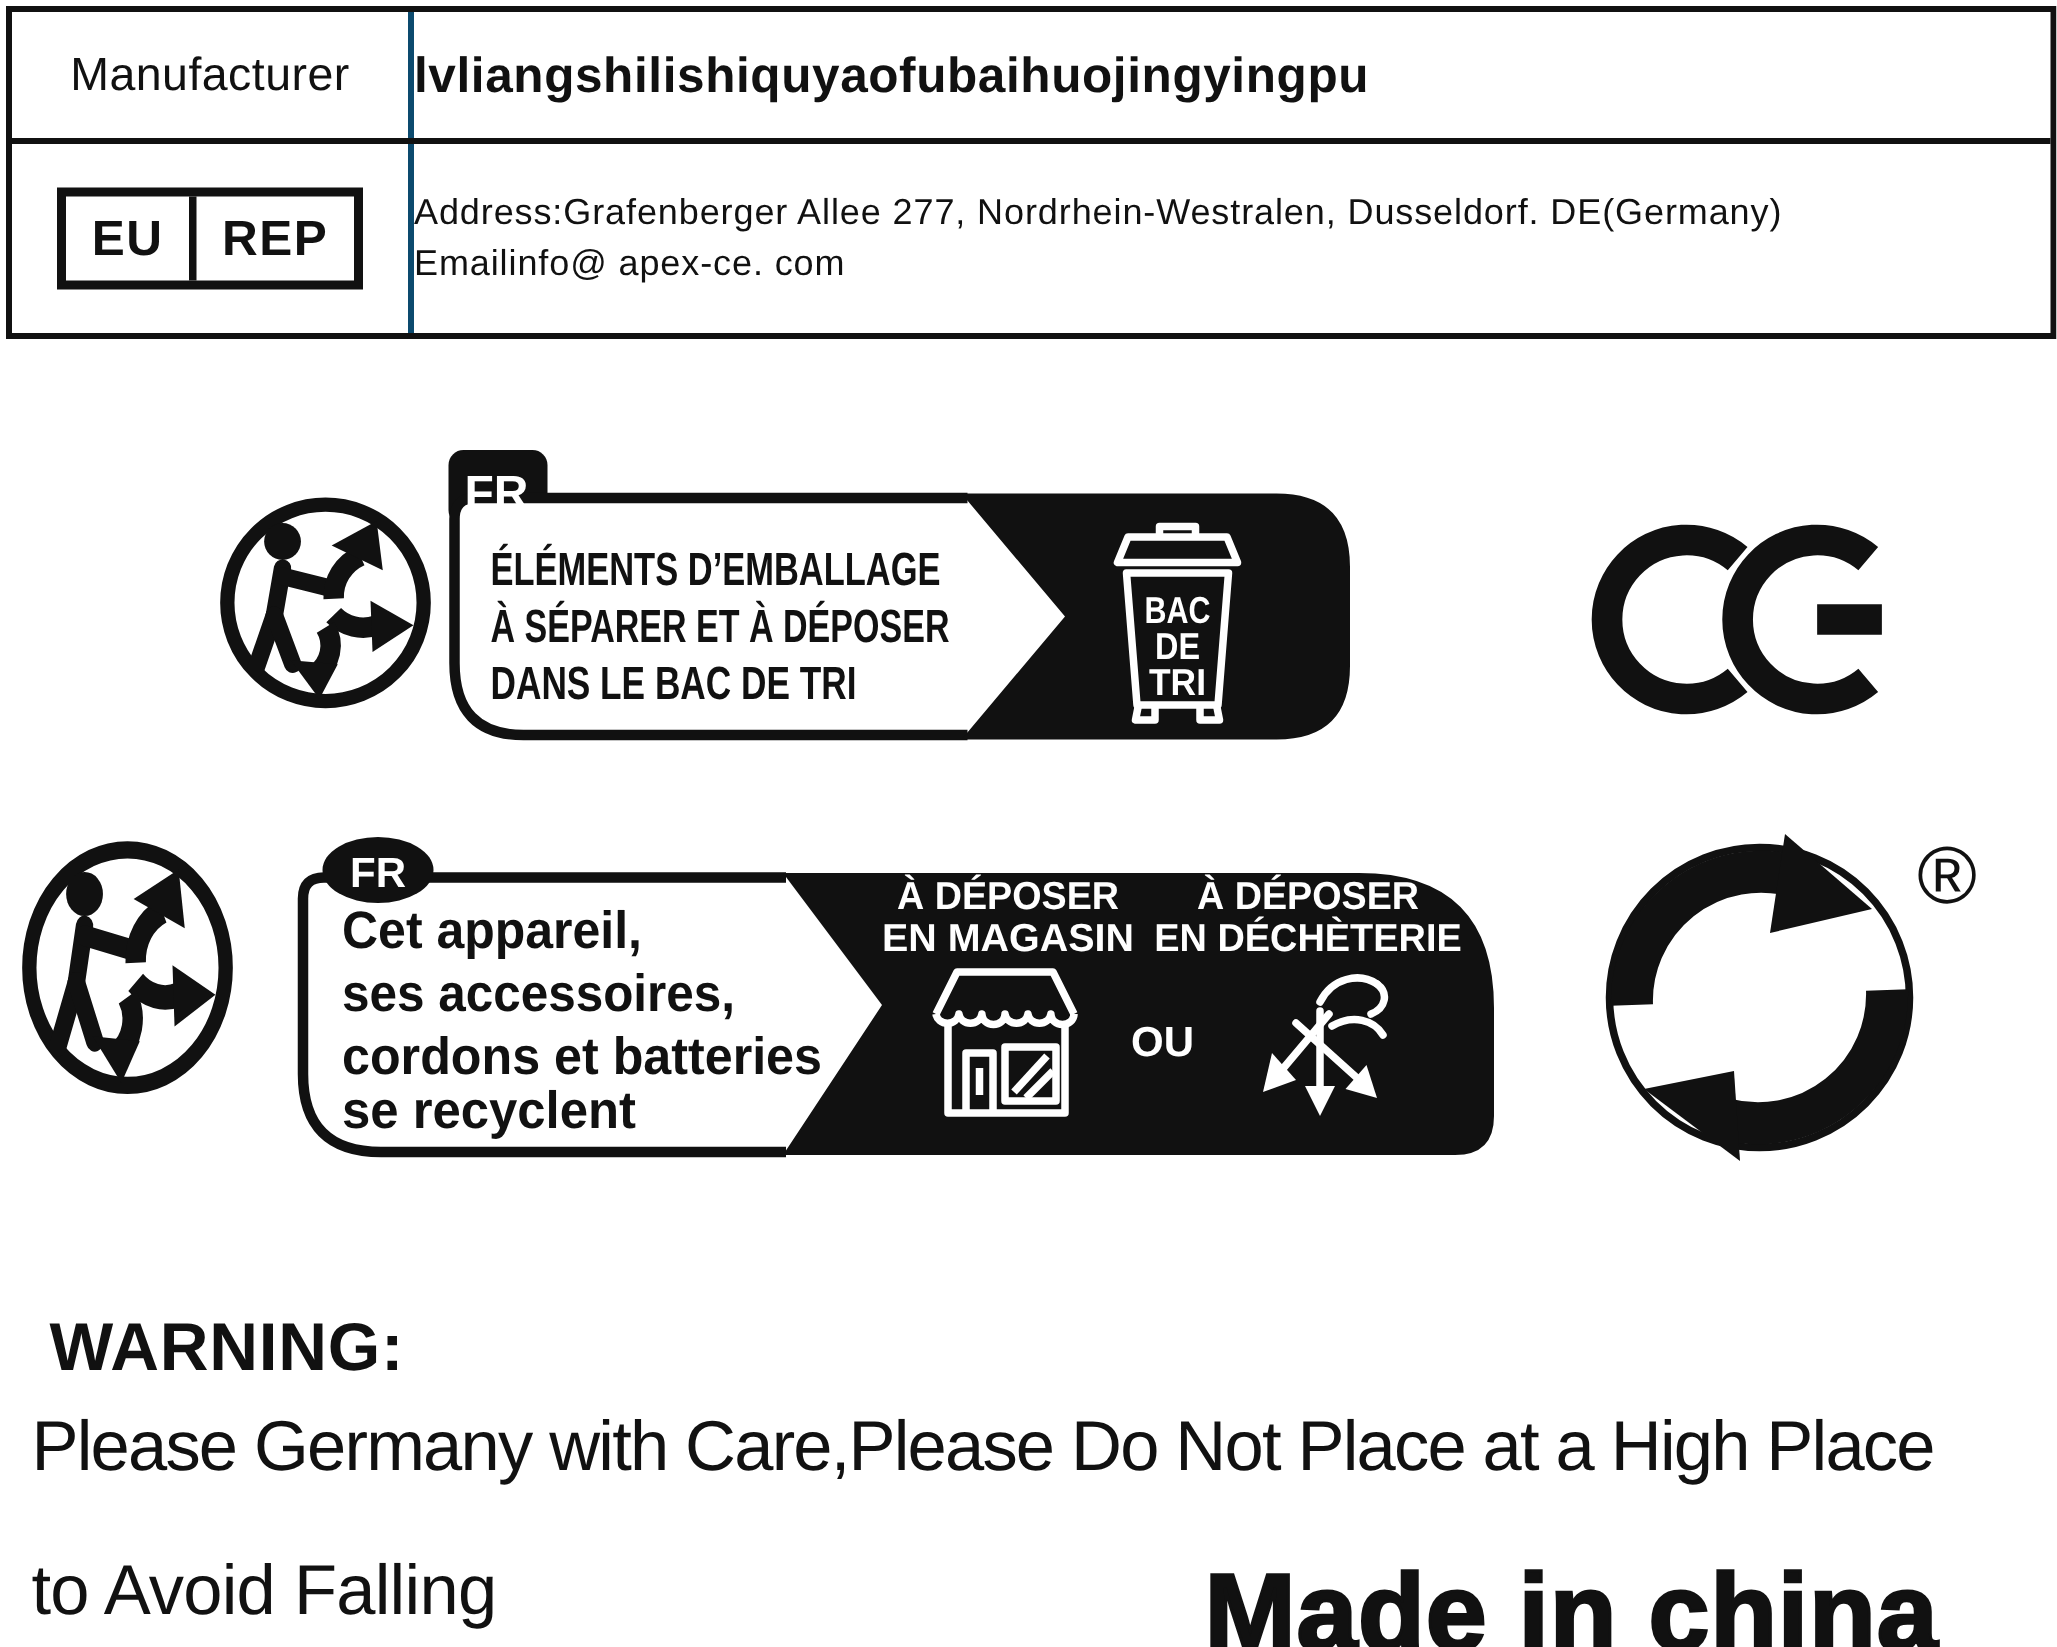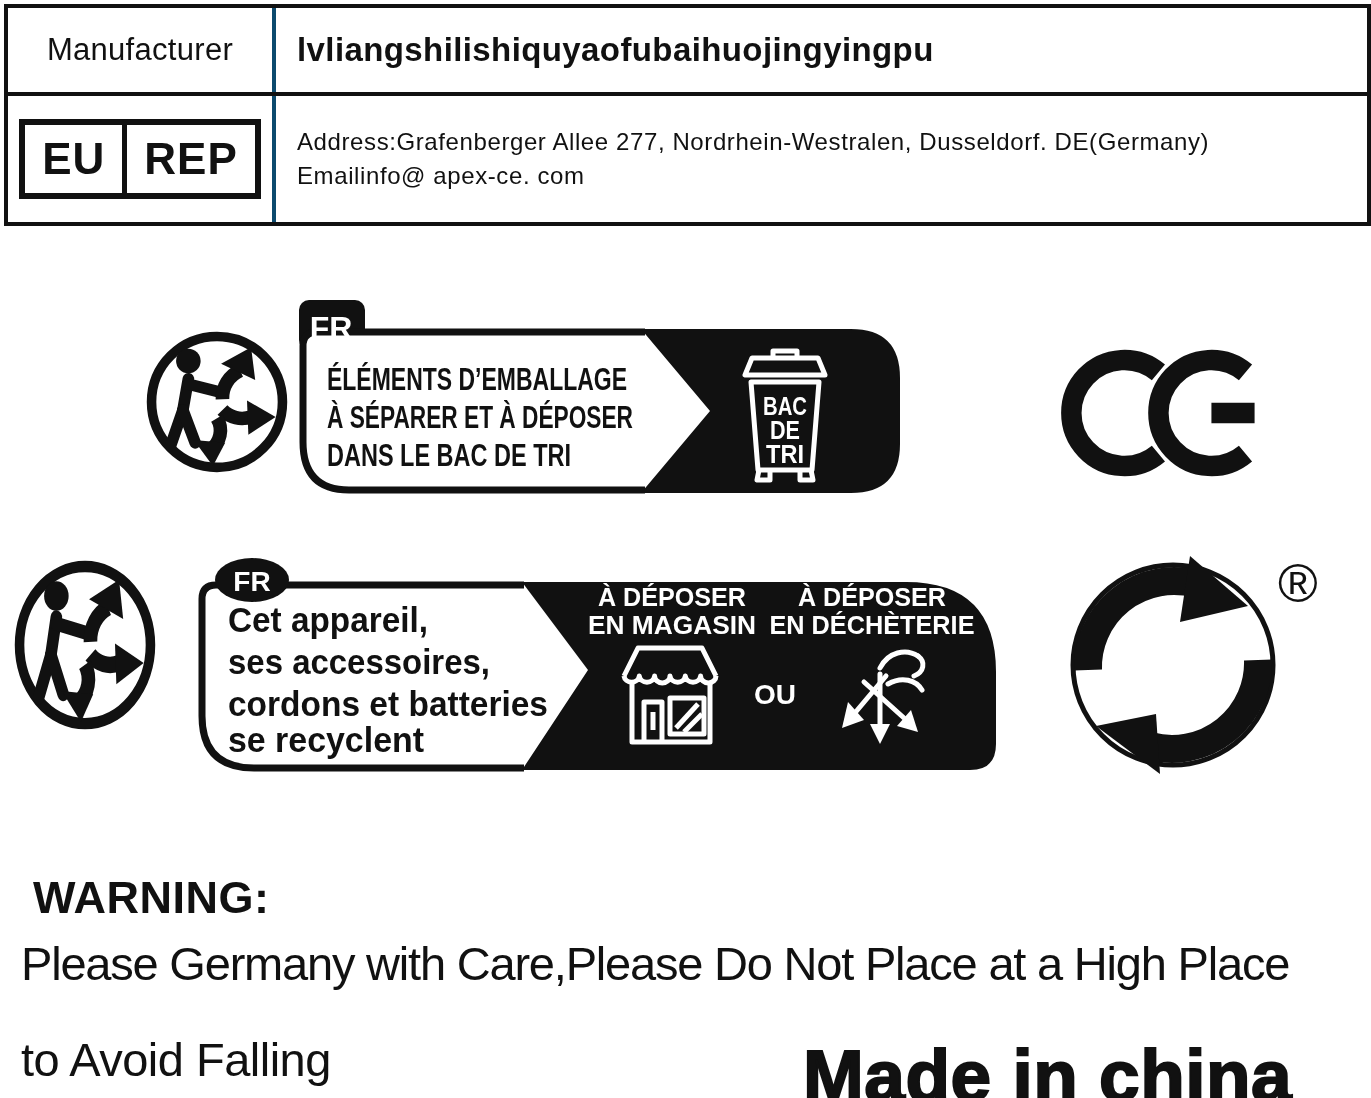--- a/index.html
+++ b/index.html
@@ -5,25 +5,25 @@
   html,body{margin:0;padding:0;background:#fff;}
   body{width:1371px;height:1098px;position:relative;overflow:hidden;
        font-family:"Liberation Sans","DejaVu Sans",sans-serif;color:#111;}
   .abs{position:absolute;}
   
   .doc-table{position:absolute;left:4px;top:4px;width:1359px;border:4px solid #111;}
   .trow{display:flex;}
   .trow1{height:84px;border-bottom:4px solid #111;}
   .trow2{height:126px;}
   .tcell-key{width:264px;border-right:4px solid #0c4a6e;display:flex;align-items:center;justify-content:center;flex:none;}
-  .tcell-val{flex:1;display:flex;flex-direction:column;justify-content:center;padding-left:21px;}
+  .tcell-val{flex:1;display:flex;flex-direction:column;justify-content:center;}
   .mfr-label{font-size:31px;letter-spacing:.3px;}
   .mfr-value{font-size:33px;font-weight:700;letter-spacing:.4px;}
   .rep-line{font-size:24px;line-height:34px;letter-spacing:.6px;}
-  .eurep{display:flex;border:6px solid #111;font-weight:700;font-size:44px;letter-spacing:1px;}
+  .eurep{display:flex;border:6px solid #111;font-weight:700;font-size:33px;letter-spacing:1px;}
   .eurep span{padding:9px 17px;display:block;}
   .eurep .eu{border-right:5px solid #111;}
   
   .warning-title{left:33px;top:836px;font-size:45px;font-weight:700;letter-spacing:.5px;margin-top:36px;}
   .warning-line1{left:21px;top:936px;font-size:47px;letter-spacing:-1.2px;white-space:nowrap;}
   .warning-line2{left:21px;top:1020px;font-size:47px;letter-spacing:-.5px;white-space:nowrap;margin-top:12px;}
   .made-in{left:803px;top:1034px;font-size:73px;font-weight:700;-webkit-text-stroke:2px #111;letter-spacing:.5px;white-space:nowrap;}
   svg{display:block;}
   svg text{font-family:"Liberation Sans","DejaVu Sans",sans-serif;}
 </style>

